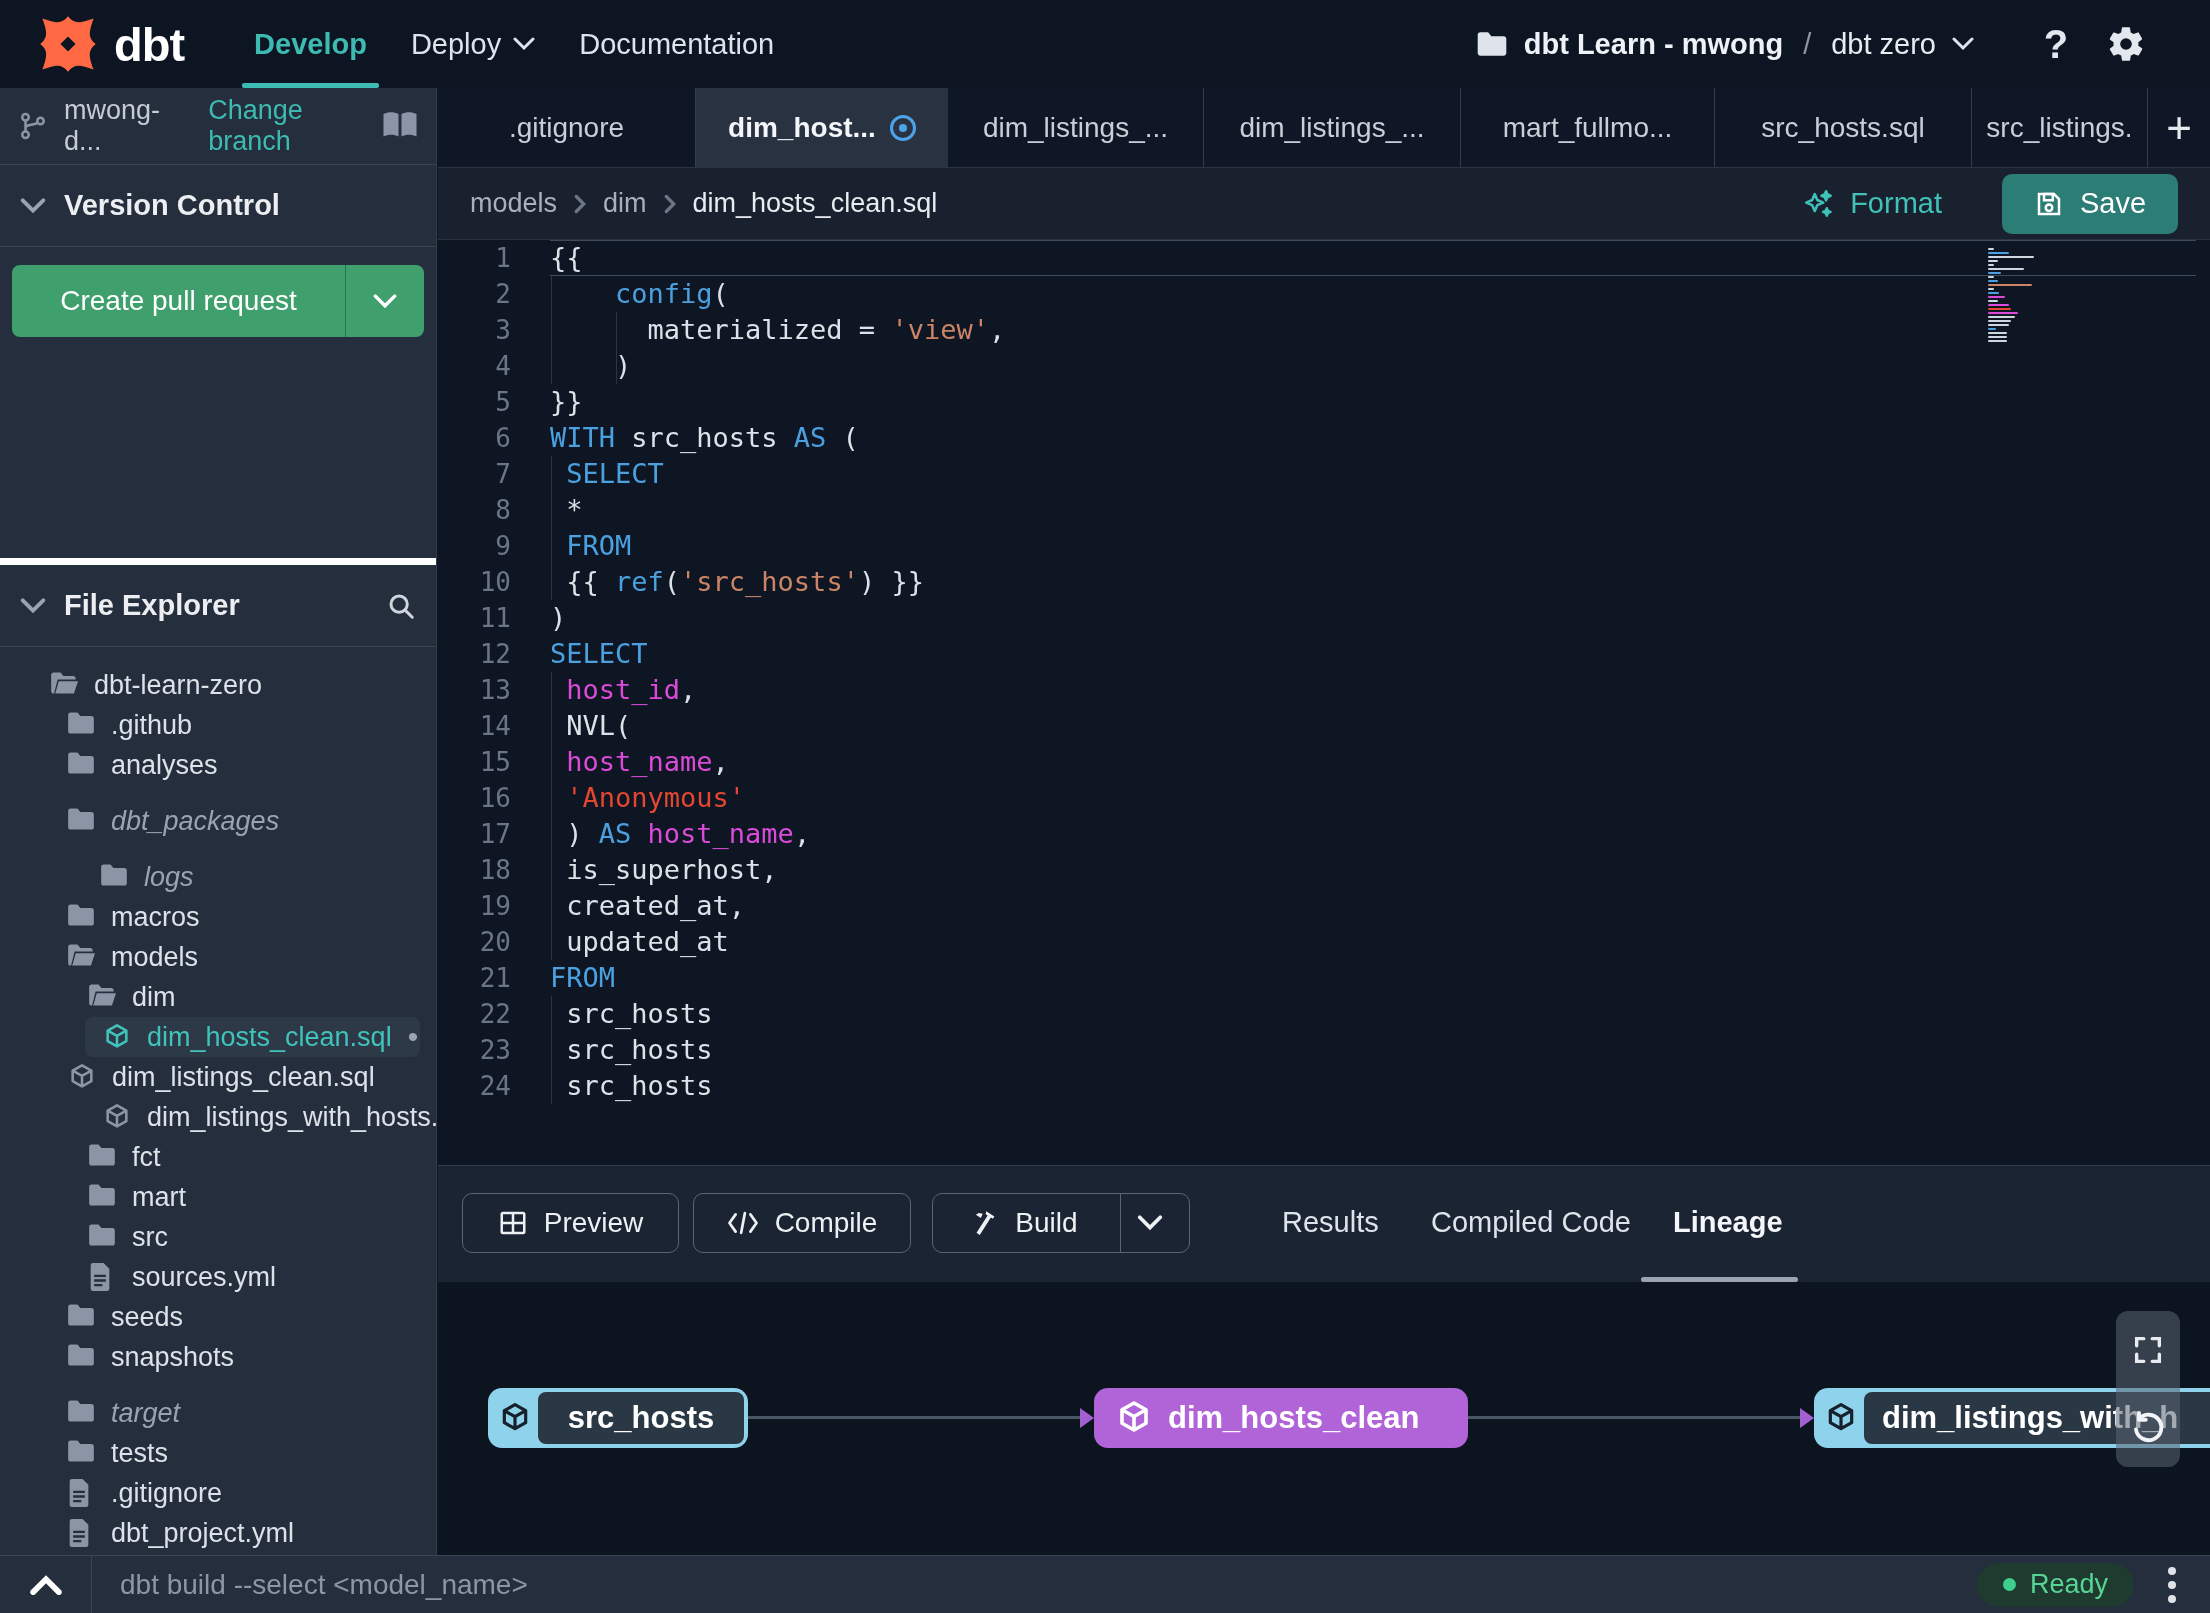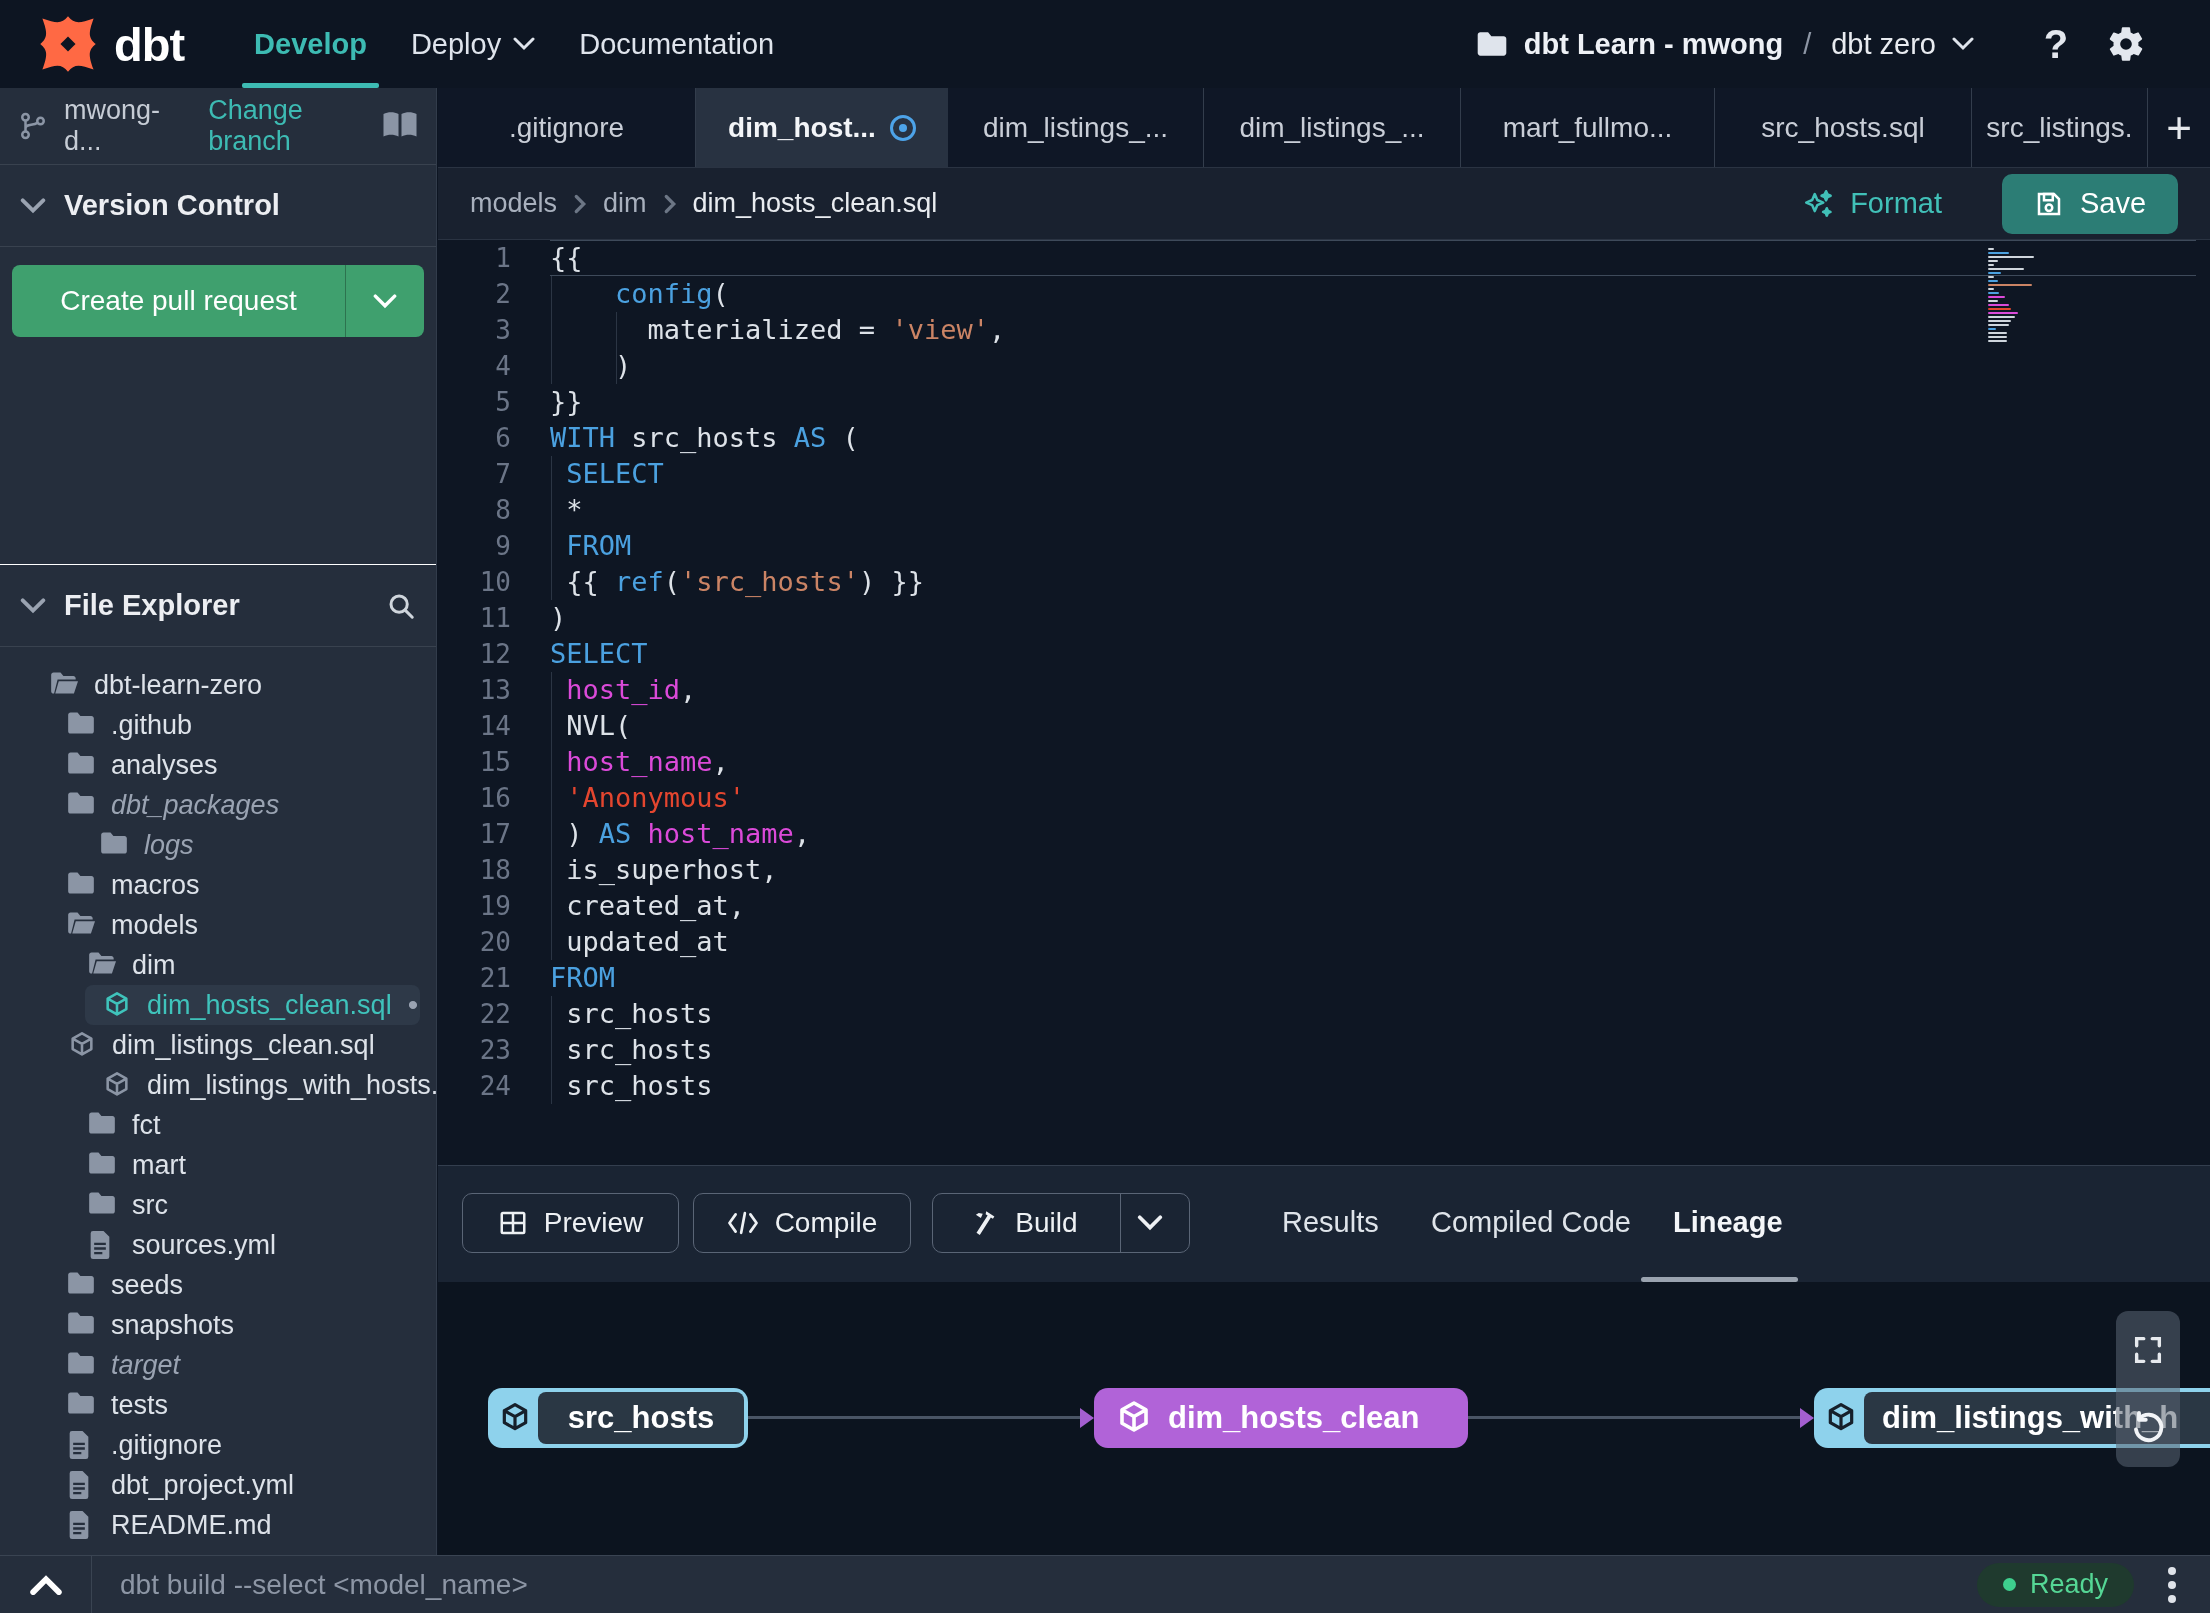--- a/index.html
+++ b/index.html
@@ -30,32 +30,32 @@
   .sidebar{position:absolute;left:0;top:88px;width:437px;height:1467px;background:#252e3c;
            border-right:1px solid #323c4b;box-sizing:border-box;}
   .branch-row{height:77px;display:flex;align-items:center;padding:0 18px;
               border-bottom:1px solid #39424f;box-sizing:border-box;gap:16px;}
   .branch-name{color:#c6ccd5;font-size:27px;}
   .branch-link{color:#3dbbb3;font-size:27px;margin-left:14px;cursor:pointer;}
   .book{margin-left:auto;}
   .sec-header{height:82px;display:flex;align-items:center;gap:18px;padding:0 20px;
               border-bottom:1px solid #39424f;box-sizing:border-box;
               font-size:29px;font-weight:bold;color:#eceef2;}
-  .pr-zone{height:318px;box-sizing:border-box;padding:18px 12px;border-bottom:1px solid #ffffff;}
+  .pr-zone{height:318px;box-sizing:border-box;padding:18px 12px;border-bottom:7px solid #ffffff;}
   .pr-btn{display:flex;width:100%;height:72px;background:#3fa06e;border-radius:8px;
           overflow:hidden;color:#fff;font-size:28px;cursor:pointer;}
   .pr-main{flex:1;display:flex;align-items:center;justify-content:center;}
   .pr-caret{width:78px;display:flex;align-items:center;justify-content:center;
             border-left:1px solid rgba(0,0,0,0.28);}
   .fe-header .search{margin-left:auto;}
   .tree{padding-top:18px;height:890px;overflow:hidden;}
   .trow{height:40px;display:flex;align-items:center;gap:16px;font-size:27px;color:#dde2e9;
         cursor:pointer;box-sizing:border-box;}
   .trow .ticon{width:28px;height:28px;flex:0 0 28px;color:#8b95a5;}
-  .trow.italic{font-style:italic;color:#9aa3b2;}
+  .trow.italic{font-style:italic;color:#9aa3b2;margin-top:16px;}
   .trow.sel{background:#2e3948;border-radius:8px;color:#3fc3bb;}
   .trow.sel .ticon{color:#3fc3bb;}
   .mod-dot{margin-left:auto;margin-right:16px;color:#9aa3b2;font-size:30px;line-height:10px;}
 
   
   .main{position:absolute;left:438px;top:88px;width:1772px;height:1467px;}
 
   .tabbar{height:80px;background:#0f1726;display:flex;border-bottom:1px solid #2a3342;
           box-sizing:border-box;}
   .tab{display:flex;align-items:center;justify-content:center;gap:14px;font-size:28px;

